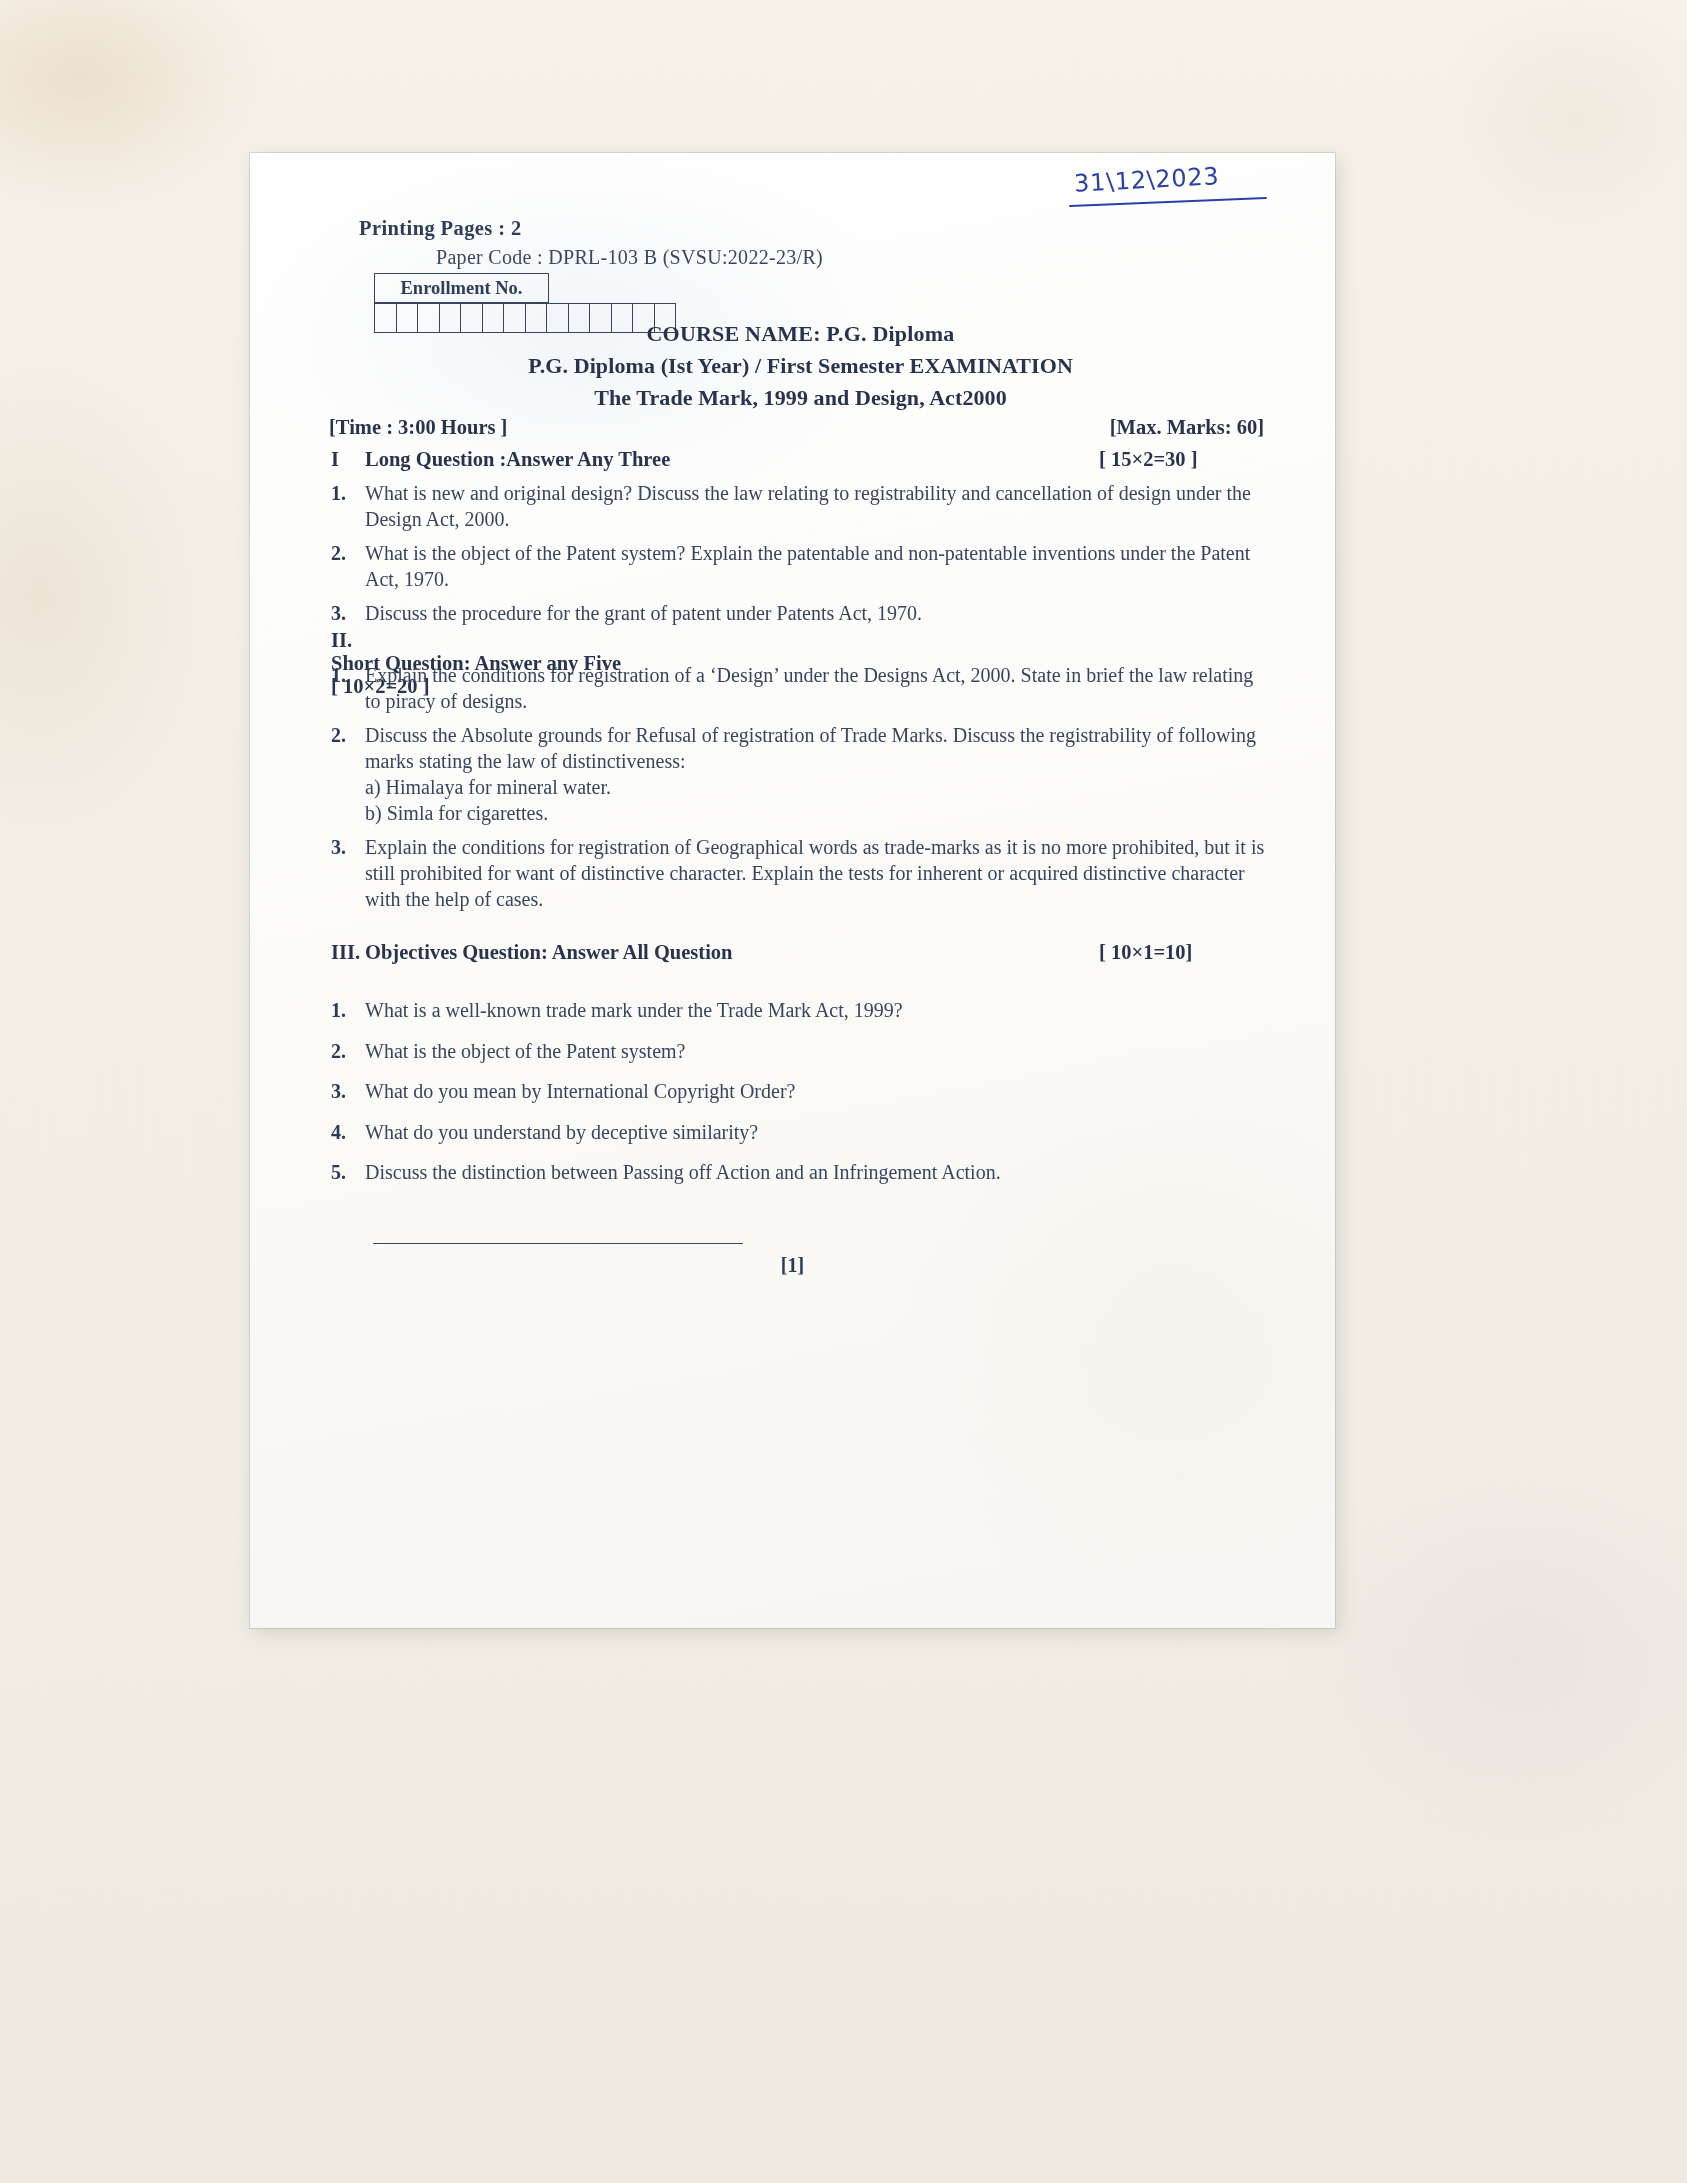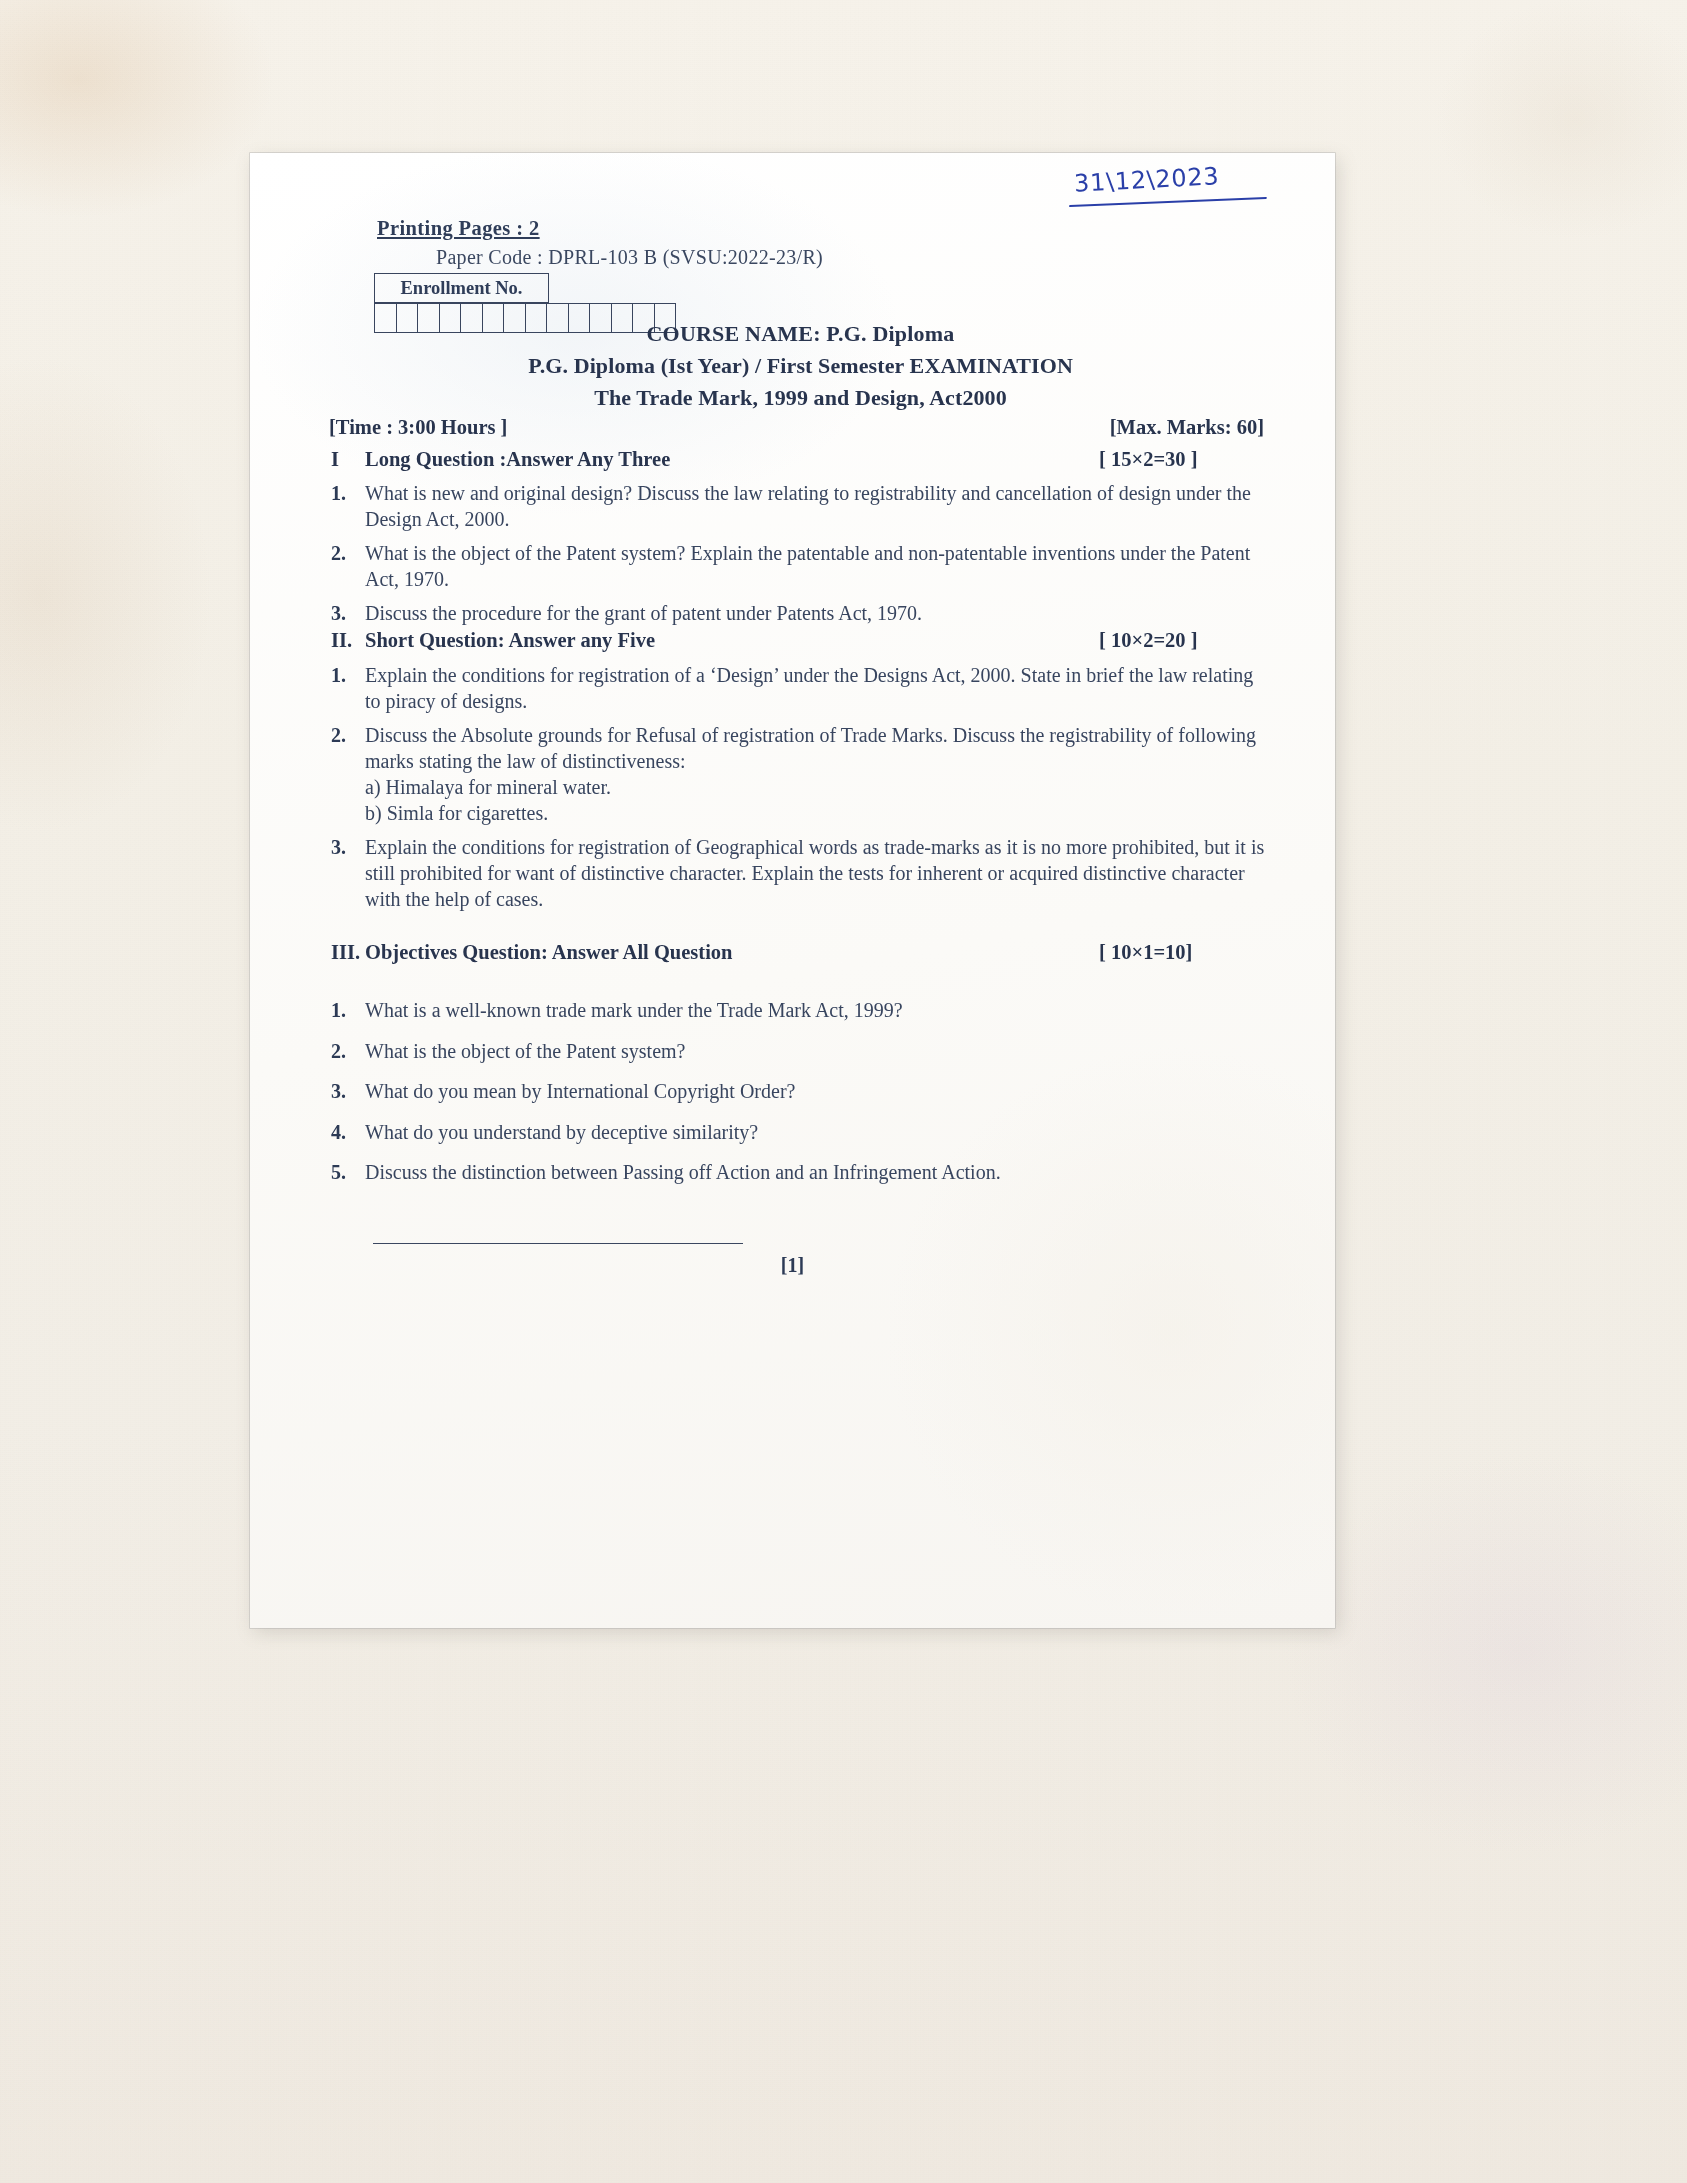--- a/index.html
+++ b/index.html
@@ -81,27 +81,26 @@
     top: 48px;
     width: 198px;
     height: 2px;
     background: #2a3fa8;
     transform: rotate(-2.4deg);
     border-radius: 1.3px;
   }
 
   .printing-pages {
     position: absolute;
-    left: 127px;
+    left: 109px;
     top: 64px;
     font-size: 20.5px;
     font-weight: bold;
     letter-spacing: 0.4px;
     color: #2f3d59;
-    text-decoration: underline;
   }
   .paper-code {
     position: absolute;
     left: 186px;
     top: 93px;
     font-size: 20px;
     letter-spacing: 0.3px;
     color: #3a4760;
   }
 
@@ -269,21 +268,21 @@
       <div class="qitem">
         <span class="qnum">2.</span>
         <span class="qtext">What is the object of the Patent system? Explain the patentable and non-patentable inventions under the Patent Act, 1970.</span>
       </div>
       <div class="qitem">
         <span class="qnum">3.</span>
         <span class="qtext">Discuss the procedure for the grant of patent under Patents Act, 1970.</span>
       </div>
     </div>
 
-    <div class="section-head" style="top: 476px;">
+    <div class="section-head" style="top: 476px; flex-direction: column;">
       <span class="sec-num">II.</span>
       <span class="sec-title">Short Question: Answer any Five</span>
       <span class="sec-marks">[ 10×2=20 ]</span>
     </div>
 
     <div class="qlist" style="top: 509px;">
       <div class="qitem">
         <span class="qnum">1.</span>
         <span class="qtext">Explain the conditions for registration of a ‘Design’ under the Designs Act, 2000. State in brief the law relating to piracy of designs.</span>
       </div>

